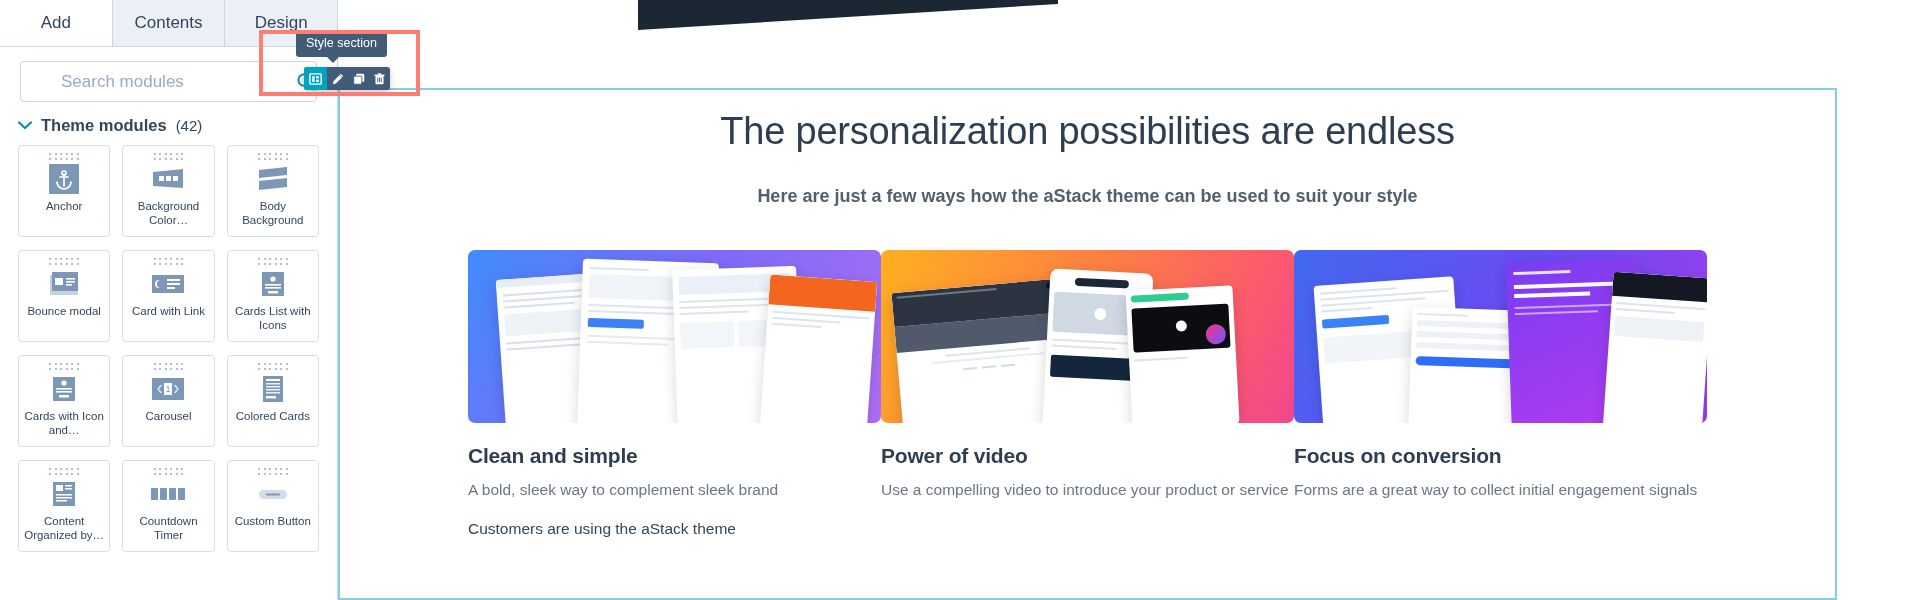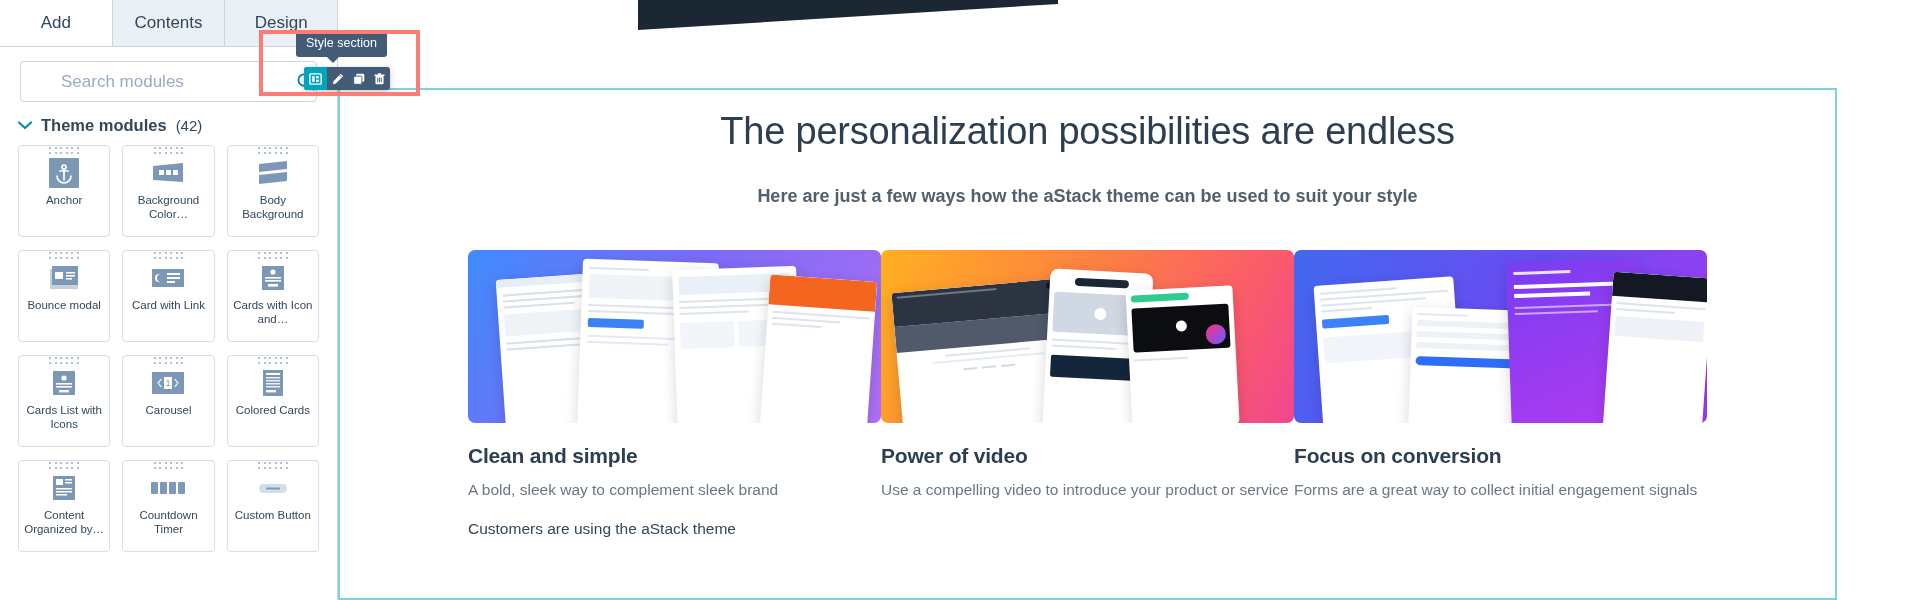--- a/index.html
+++ b/index.html
@@ -97,21 +97,21 @@
   .module-card {
     background: #ffffff;
     border: 1px solid #d6dfe8;
     border-radius: 4px;
     height: 92px;
     display: flex;
     flex-direction: column;
     align-items: center;
     cursor: grab;
     position: relative;
-    padding-top: 0;
+    padding-top: 6px;
   }
   .drag-dots {
     width: 32px; height: 9px;
     display: grid;
     grid-template-columns: repeat(6, 1fr);
     grid-template-rows: repeat(2, 1fr);
     gap: 1px;
     margin-bottom: 3px;
   }
   .drag-dots i {
@@ -456,54 +456,54 @@
             <i></i>
             <i></i>
             <i></i>
             <i></i>
             <i></i>
             <i></i>
           </div>
         <div class="mod-icon">
           <svg width="30" height="28" viewBox="0 0 30 28">
               <rect x="4" y="2" width="22" height="24" fill="#7c98b6"></rect>
+              <circle cx="15" cy="9" r="2.6" fill="#fff"></circle>
+              <rect x="7" y="14" width="16" height="1.6" fill="#fff"></rect>
+              <rect x="7" y="17" width="16" height="1.6" fill="#fff"></rect>
+              <rect x="10" y="21" width="10" height="2.4" fill="#fff"></rect>
+            </svg>
+        </div>
+        <div class="mod-label">Cards List with Icons</div>
+      </div>
+
+      <div class="module-card">
+        <div class="drag-dots">
+            <i></i>
+            <i></i>
+            <i></i>
+            <i></i>
+            <i></i>
+            <i></i>
+            <i></i>
+            <i></i>
+            <i></i>
+            <i></i>
+            <i></i>
+            <i></i>
+          </div>
+        <div class="mod-icon">
+          <svg width="30" height="28" viewBox="0 0 30 28">
+              <rect x="4" y="2" width="22" height="24" fill="#7c98b6"></rect>
               <circle cx="15" cy="8" r="2.6" fill="#fff"></circle>
               <rect x="7" y="13" width="16" height="1.6" fill="#fff"></rect>
               <rect x="7" y="16" width="16" height="1.6" fill="#fff"></rect>
               <rect x="10" y="20" width="10" height="2.6" fill="#fff"></rect>
             </svg>
         </div>
         <div class="mod-label">Cards with Icon and…</div>
-      </div>
-
-      <div class="module-card">
-        <div class="drag-dots">
-            <i></i>
-            <i></i>
-            <i></i>
-            <i></i>
-            <i></i>
-            <i></i>
-            <i></i>
-            <i></i>
-            <i></i>
-            <i></i>
-            <i></i>
-            <i></i>
-          </div>
-        <div class="mod-icon">
-          <svg width="30" height="28" viewBox="0 0 30 28">
-              <rect x="4" y="2" width="22" height="24" fill="#7c98b6"></rect>
-              <circle cx="15" cy="9" r="2.6" fill="#fff"></circle>
-              <rect x="7" y="14" width="16" height="1.6" fill="#fff"></rect>
-              <rect x="7" y="17" width="16" height="1.6" fill="#fff"></rect>
-              <rect x="10" y="21" width="10" height="2.4" fill="#fff"></rect>
-            </svg>
-        </div>
-        <div class="mod-label">Cards List with Icons</div>
       </div>
 
       <div class="module-card">
         <div class="drag-dots">
             <i></i>
             <i></i>
             <i></i>
             <i></i>
             <i></i>
             <i></i>

